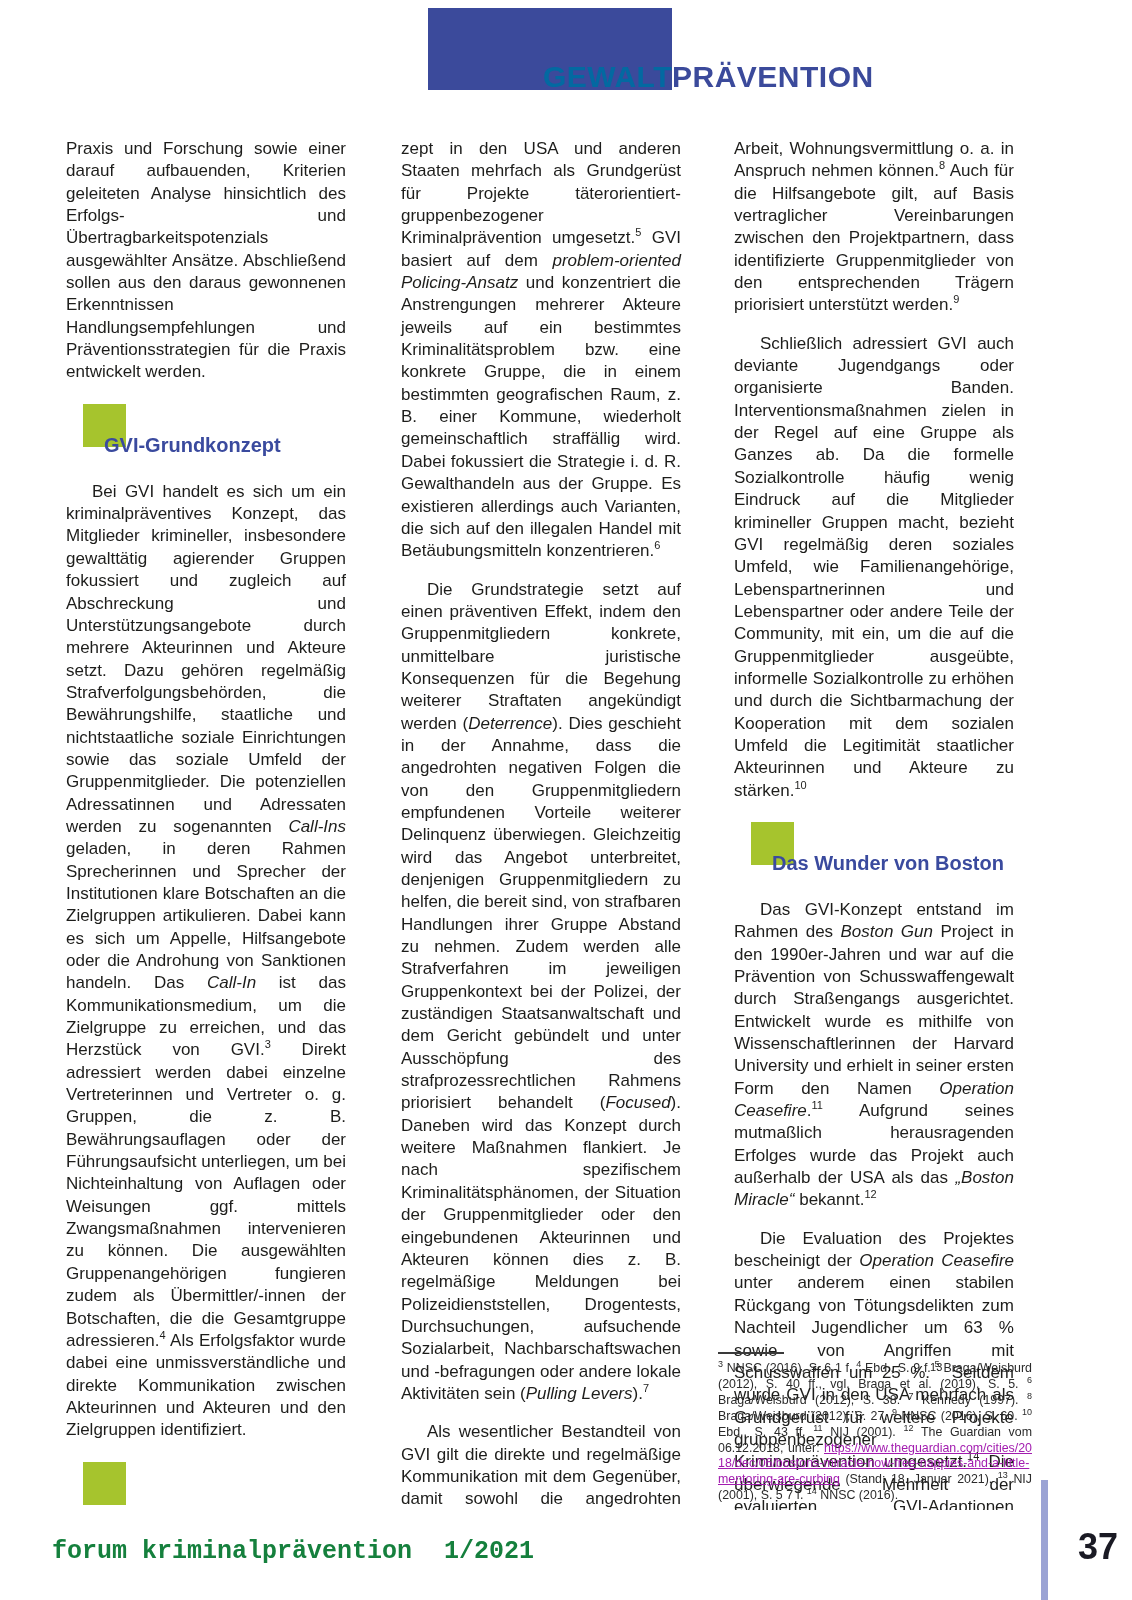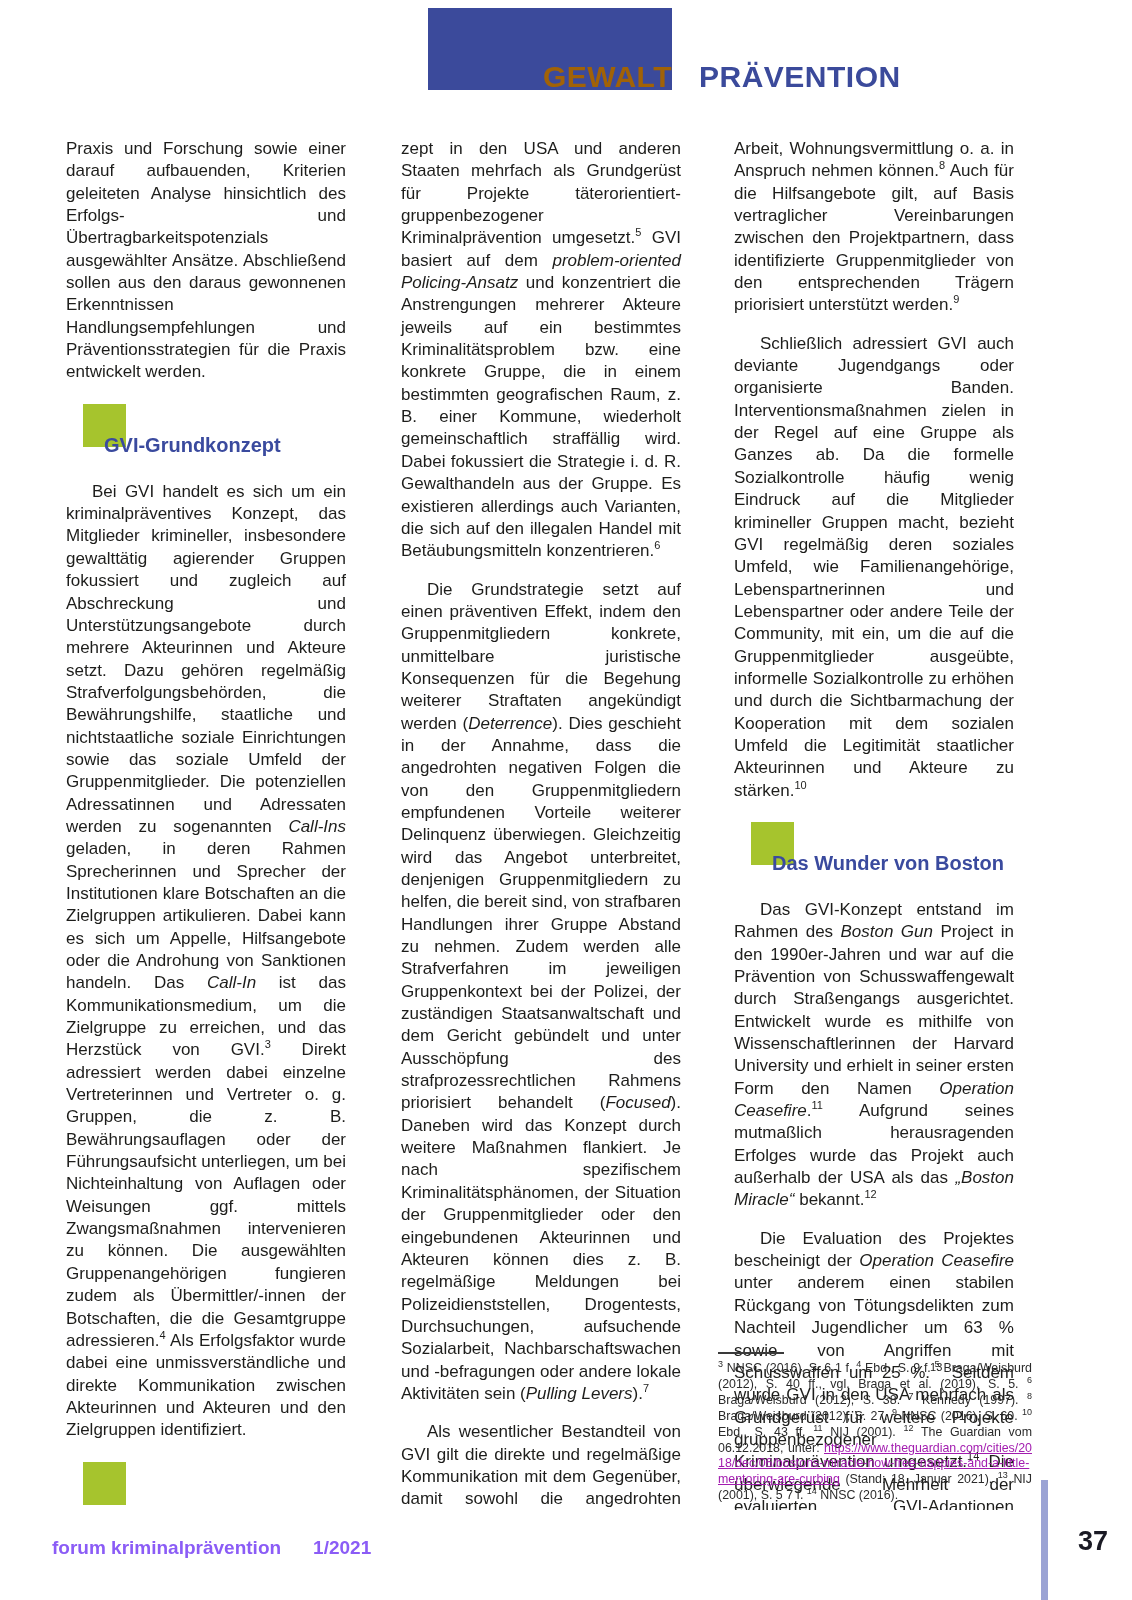--- a/index.html
+++ b/index.html
@@ -4,22 +4,22 @@
 <style>
   html,body{margin:0;padding:0;}
   body{
     width:1132px;height:1600px;position:relative;background:#ffffff;
     font-family:"Liberation Sans","DejaVu Sans",sans-serif;
     color:#1d1d1b;overflow:hidden;
   }
   
   .header-box{position:absolute;left:428px;top:8px;width:244px;height:82px;background:#3b4a9b;}
   .page-title{position:absolute;left:672px;top:60px;width:0;height:34px;font-size:30px;font-weight:bold;letter-spacing:.5px;}
-  .page-title .t-left{position:absolute;right:0;top:0;white-space:nowrap;color:#a16207;}
-  .page-title .t-right{position:absolute;left:0;top:0;white-space:nowrap;color:#3b4a9b;margin-left:27px;}
+  .page-title .t-left{position:absolute;right:0;top:0;white-space:nowrap;color:#0369a1;}
+  .page-title .t-right{position:absolute;left:0;top:0;white-space:nowrap;color:#3b4a9b;}
   
   .col{position:absolute;top:122px;width:312px;height:1388px;overflow:hidden;
        text-align:justify;font-size:17px;line-height:22.35px;color:#1d1d1b;hyphens:auto;}
   .col-0{left:50px;} .col-1{left:385px;} .col-2{left:718px;}
   .col p{margin:16px;}
   .col p.indent{text-indent:26px;}
   sup{font-size:11px;line-height:0;vertical-align:super;}
   em{font-style:italic;}
   
   .section-head{margin:20px 0 24px 5px;padding-left:28px;}
@@ -27,24 +27,24 @@
   .head-text{margin:-14px 0 0 21px;font-size:20px;font-weight:bold;line-height:24px;
              color:#3a4a9e;text-align:left;text-indent:0;}
   h2.head-text{font-family:inherit;}
   
   .footnotes{position:absolute;left:718px;top:1352px;width:314px;font-size:12.4px;
              line-height:15.9px;color:#2a2a2a;text-align:justify;}
   .fn-rule{width:66px;border-top:2px solid #3a3a3a;margin-bottom:7px;}
   .fn-link{color:#a21caf;text-decoration:underline;word-break:break-all;}
   .footnotes sup{font-size:9px;}
   
-  .footer-journal{position:absolute;left:52px;top:1537px;font-size:19px;font-weight:bold;color:#8b5cf6;}
+  .footer-journal{position:absolute;left:52px;top:1537px;font-size:25px;font-weight:bold;color:#15803d;font-family:Liberation Mono, monospace;}
   .footer-issue{margin-left:32px;}
   .footer-bar{position:absolute;left:1041px;top:1480px;width:7px;height:120px;background:#9ba3d4;}
-  .page-number{position:absolute;left:1078px;top:1526px;font-size:27px;font-weight:bold;color:#1a1a24;}
+  .page-number{position:absolute;left:1078px;top:1526px;font-size:36px;font-weight:bold;color:#1a1a24;}
 </style>
 </head>
 <body>
 
 <div class="header-box"></div>
 <div class="page-title">
   <span class="t-left">GEWALT</span>
   <span class="t-right">PRÄVENTION</span>
 </div>
 

